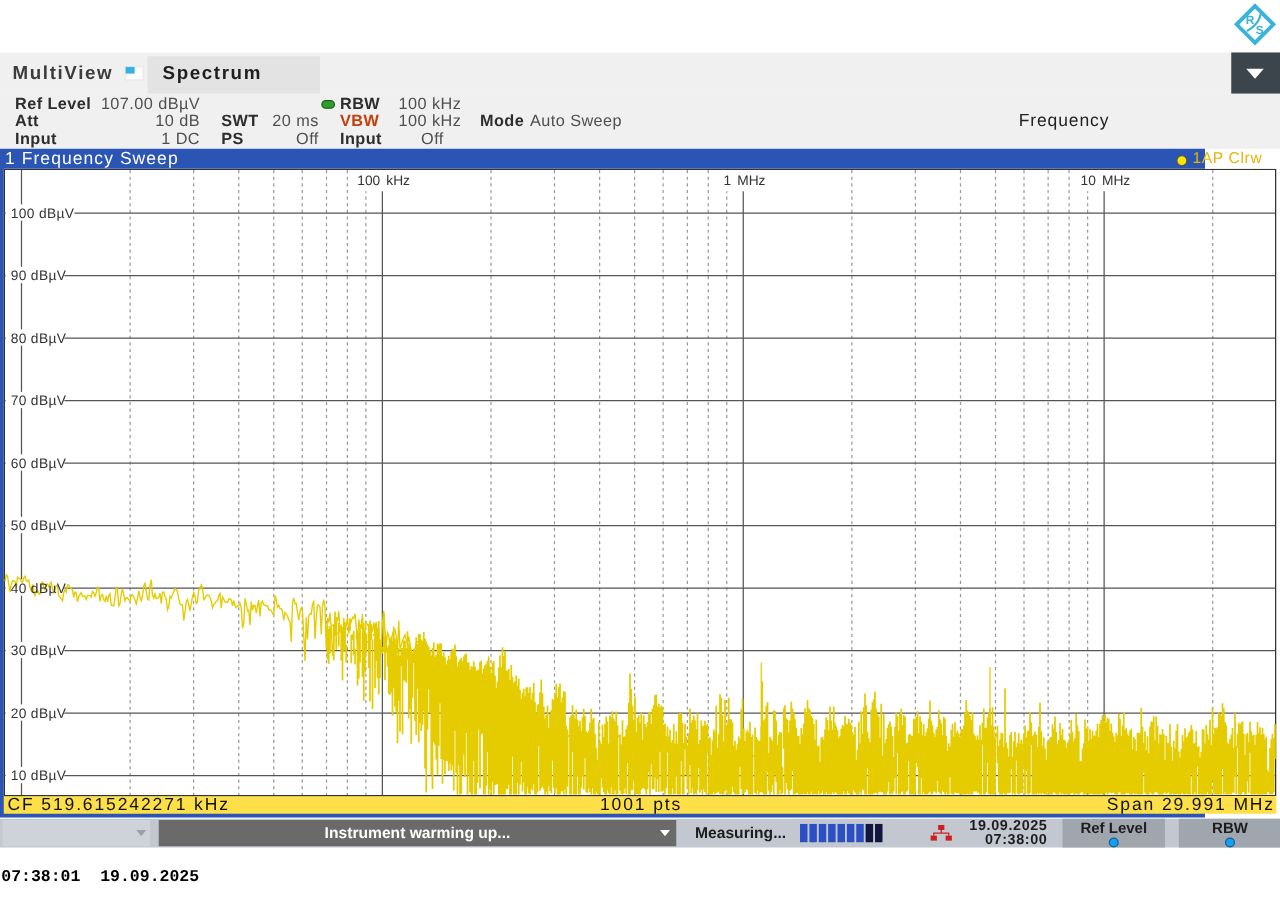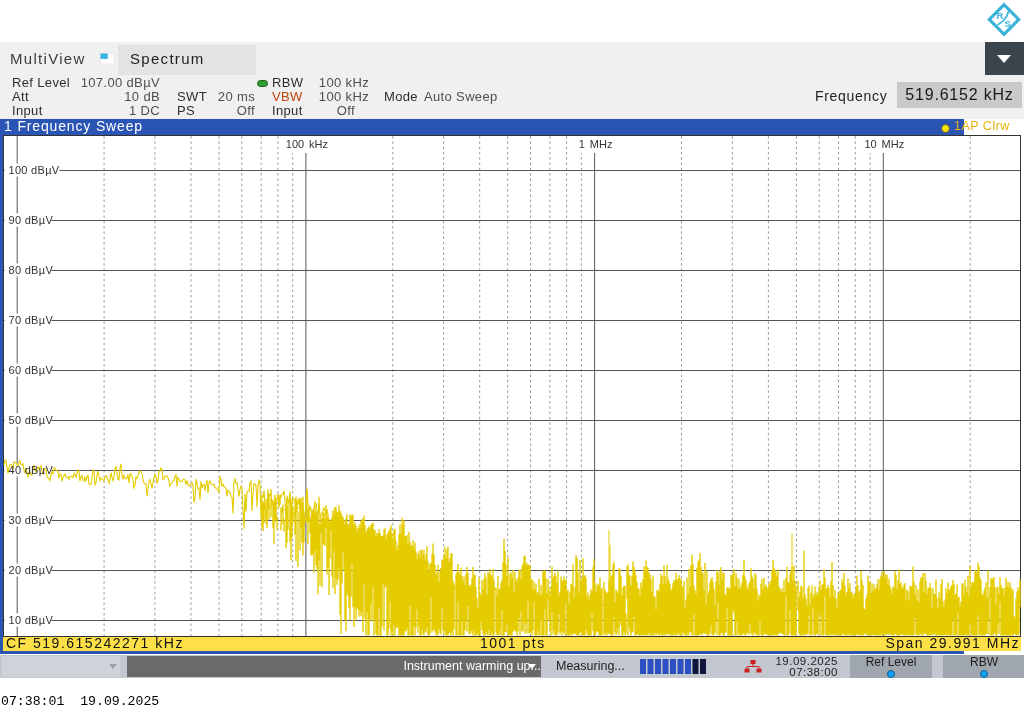--- a/index.html
+++ b/index.html
@@ -1,18 +1,18 @@
 <!DOCTYPE html>
 <html><head><meta charset="utf-8">
 <style>
 * { margin:0; padding:0; box-sizing:border-box; }
 html,body { width:1024px; height:720px; background:#fff; overflow:hidden;
   font-family:"Liberation Sans", sans-serif; }
 .abs { position:absolute; white-space:nowrap; }
-b, .b { font-weight:normal; }
+b, .b { font-weight:bold; }
 </style></head>
 <body>
 
 <svg class="abs" style="left:984px;top:0;width:40px;height:40px" viewBox="0 0 40 40">
  <rect x="9.6" y="9.1" width="20.8" height="20.8" transform="rotate(45 20 19.5)" fill="none" stroke="#3ab3d8" stroke-width="3.1"></rect>
  <path d="M24.6 11.2 C23.6 15.0 22.4 17.6 20.0 20.0 C17.9 22.1 15.9 23.5 13.5 24.9" fill="none" stroke="#3ab3d8" stroke-width="1.75"></path>
  <text x="12.6" y="19.4" font-size="9.5" font-weight="bold" fill="#3ab3d8">R</text>
  <text x="20.6" y="27.2" font-size="9.5" font-weight="bold" fill="#3ab3d8">S</text>
 </svg>
 
@@ -45,21 +45,20 @@
   <span class="abs" style="left:369px;top:0;transform:translateX(-100%)">100 kHz</span>
   <span class="abs b" style="left:272px;top:14px;color:#c2410c">VBW</span>
   <span class="abs" style="left:369px;top:14px;transform:translateX(-100%)">100 kHz</span>
   <span class="abs b" style="left:272px;top:28px;color:#2d2d2d">Input</span>
   <span class="abs" style="left:355px;top:28px;transform:translateX(-100%)">Off</span>
 
   <span class="abs b" style="left:384px;top:14px;color:#2d2d2d">Mode</span>
   <span class="abs" style="left:424px;top:14px">Auto Sweep</span>
 
   <span class="abs" style="left:815px;top:13px;font-size:14px;letter-spacing:0.7px;color:#222">Frequency</span>
-  <span class="abs b" style="left:897px;top:7px;width:125px;height:26px;background:#c9c9c9;text-align:center;line-height:26px;font-size:16px;letter-spacing:0.8px;color:#1a1a1a">519.6152 kHz</span>
 </div>
 
 <div class="abs" style="left:0;top:119px;width:964px;height:535px;background:#2b55b4">
   <div class="abs" style="left:3px;top:16px;width:1018px;height:502px;background:#fff"></div>
   <div class="abs" style="left:4px;top:-1px;font-size:14px;letter-spacing:0.85px;color:#fff">1 Frequency Sweep</div>
   <div class="abs" style="left:941px;top:5px;width:9px;height:9px;border-radius:50%;background:#ffe600;border:1px solid #555"></div>
   <div class="abs" style="left:954px;top:0;font-size:12.5px;letter-spacing:0.5px;color:#eab308">1AP Clrw</div>
   <svg class="abs" style="left:0;top:16px;width:1024px;height:502px" viewBox="0 135 1024 502">
     <rect x="3.5" y="135.5" width="1017" height="501" fill="#fff" stroke="#333" stroke-width="1"></rect>
     <path stroke="#9a9a9a" stroke-width="1" stroke-dasharray="2.5 2.8" fill="none" d="M104.1 136V636M154.9 136V636M191.0 136V636M219.0 136V636M241.8 136V636M261.2 136V636M277.9 136V636M292.7 136V636M392.8 136V636M443.6 136V636M479.7 136V636M507.7 136V636M530.5 136V636M549.9 136V636M566.6 136V636M581.4 136V636M681.5 136V636M732.3 136V636M768.4 136V636M796.4 136V636M819.2 136V636M838.5 136V636M855.3 136V636M870.1 136V636M970.2 136V636"></path>
@@ -98,21 +97,21 @@
   <div class="abs" style="left:3px;top:518px;width:1018px;height:14px;background:#fde047;font-size:14px;letter-spacing:1.5px;color:#111">
     <span class="abs" style="left:3px;top:-2px">CF 519.615242271 kHz</span>
     <span class="abs" style="left:477px;top:-2px">1001 pts</span>
     <span class="abs" style="left:1017px;top:-2px;transform:translateX(-100%)">Span 29.991 MHz</span>
   </div>
 </div>
 
 <div class="abs" style="left:0;top:655px;width:1024px;height:23px;background:#c3c8d0">
   <div class="abs" style="left:2px;top:1px;width:118px;height:21px;background:#ced3d9"></div>
   <div class="abs" style="left:109px;top:9px;width:0;height:0;border:4px solid transparent;border-top:5px solid #9aa0a8"></div>
-  <div class="abs b" style="left:127px;top:1px;width:414px;height:21px;background:#6a6a6a;color:#fff;font-size:12.5px;text-align:right;line-height:21px">Instrument warming up...</div>
+  <div class="abs b" style="left:127px;top:1px;width:414px;height:21px;background:#6a6a6a;color:#fff;font-size:12.5px;text-align:center;line-height:21px">Instrument warming up...</div>
   <div class="abs" style="left:528px;top:9px;width:0;height:0;border:4px solid transparent;border-top:5px solid #fff"></div>
   <div class="abs b" style="left:556px;top:4px;font-size:12.5px;color:#1d1d1d">Measuring...</div>
   <svg class="abs" style="left:640px;top:4px;width:68px;height:15px" viewBox="0 0 68 15">
     <rect x="0" y="0" width="6" height="15" fill="#2b50c4"></rect>
       <rect x="7.5" y="0" width="6" height="15" fill="#2b50c4"></rect>
     <rect x="15" y="0" width="6" height="15" fill="#2b50c4"></rect>
       <rect x="22.5" y="0" width="6" height="15" fill="#2b50c4"></rect>
     <rect x="30" y="0" width="6" height="15" fill="#2b50c4"></rect>
       <rect x="37.5" y="0" width="6" height="15" fill="#2b50c4"></rect>
     <rect x="45" y="0" width="6" height="15" fill="#2b50c4"></rect>

